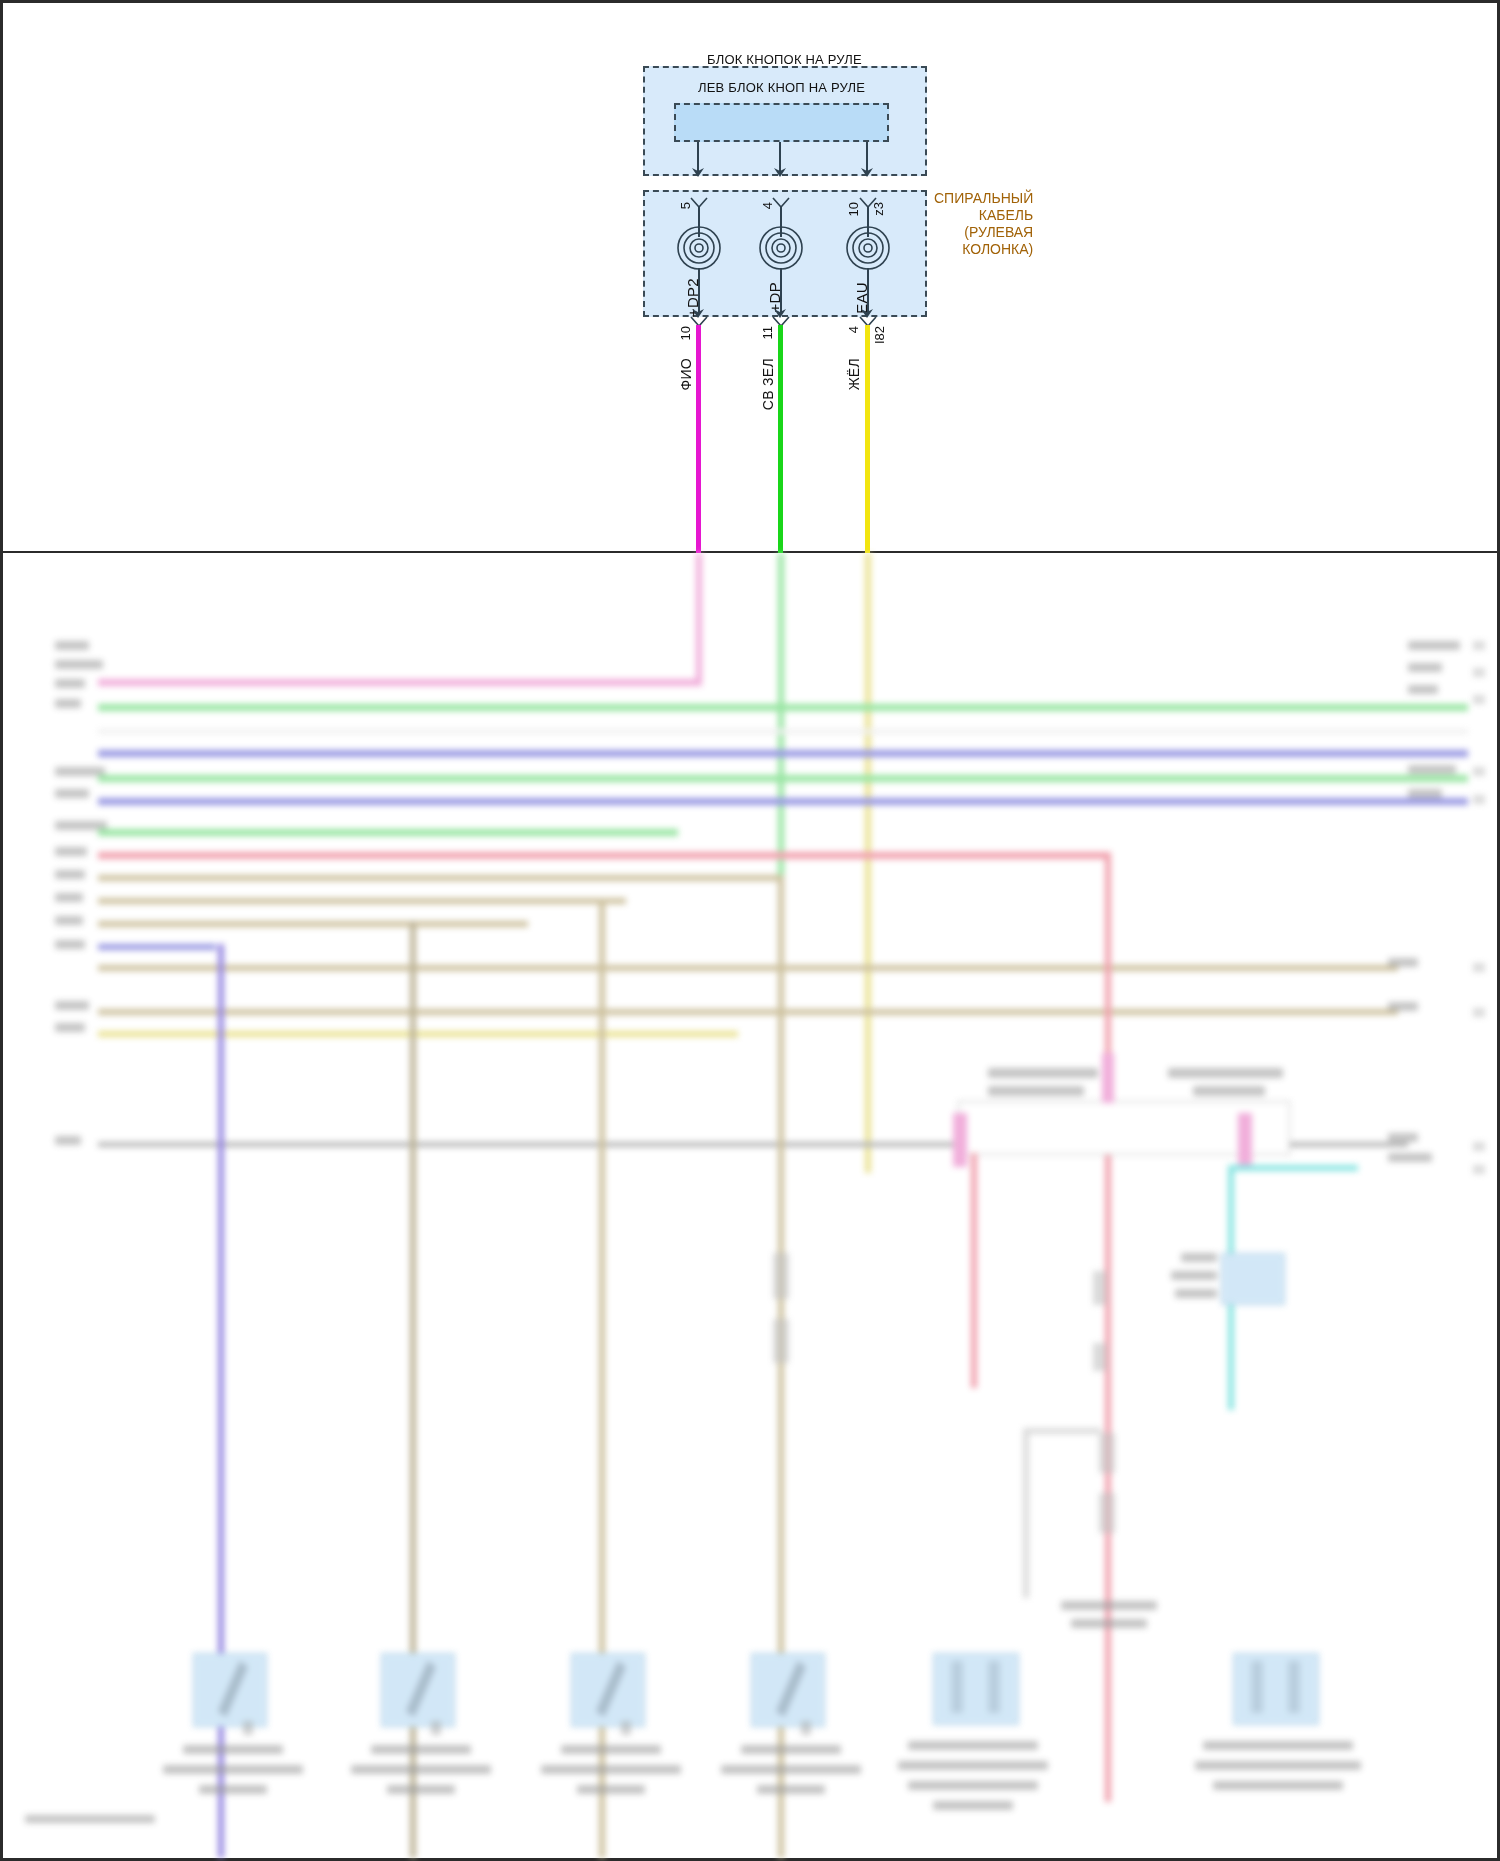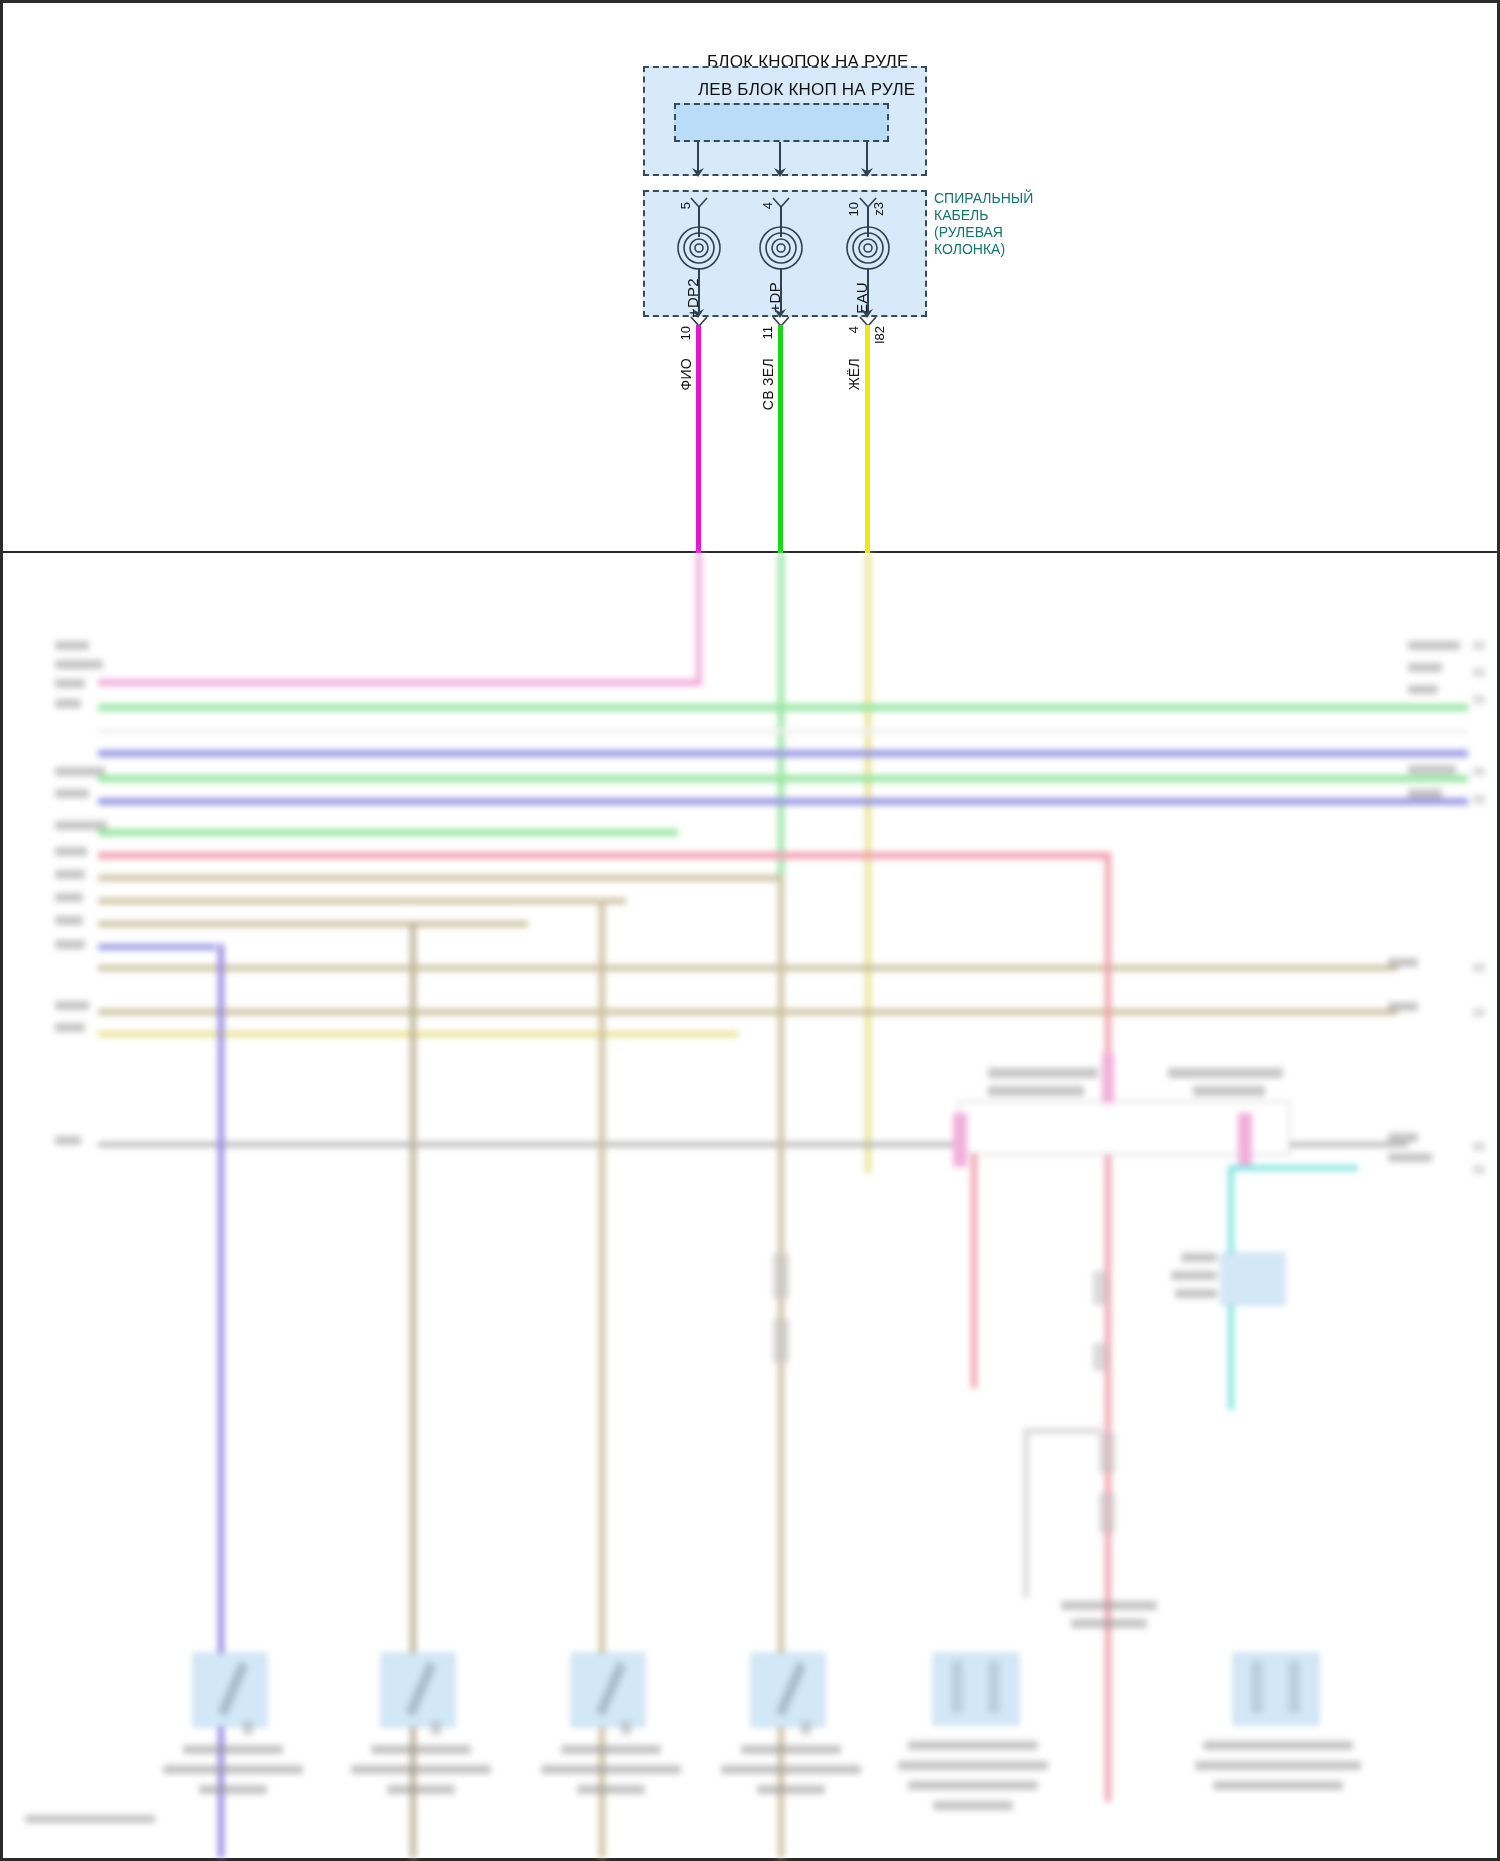--- a/index.html
+++ b/index.html
@@ -28,32 +28,33 @@
     background:#d8eafa;
     border:2px dashed #3a4a55;
     box-sizing:border-box;
   }
   .dashbox.inner{
     background:#b9dcf7;
     border:2px dashed #3a4a55;
   }
   .boxtitle{
     position:absolute;
-    font-size:17px;
+    font-size:13px;
     letter-spacing:.2px;
     color:#111;
     white-space:nowrap;
   }
   .connline{position:absolute;background:#2f4250;}
   .sidenote{
     position:absolute;
     font-size:14px;
     line-height:17px;
-    color:#0f766e;
+    color:#a16207;
     white-space:pre;
+    text-align:right;
   }
   .pinnum{
     position:absolute;
     font-size:13px;
     color:#111;
     writing-mode:vertical-rl;
     transform:rotate(180deg);
     white-space:nowrap;
   }
   .signame{

